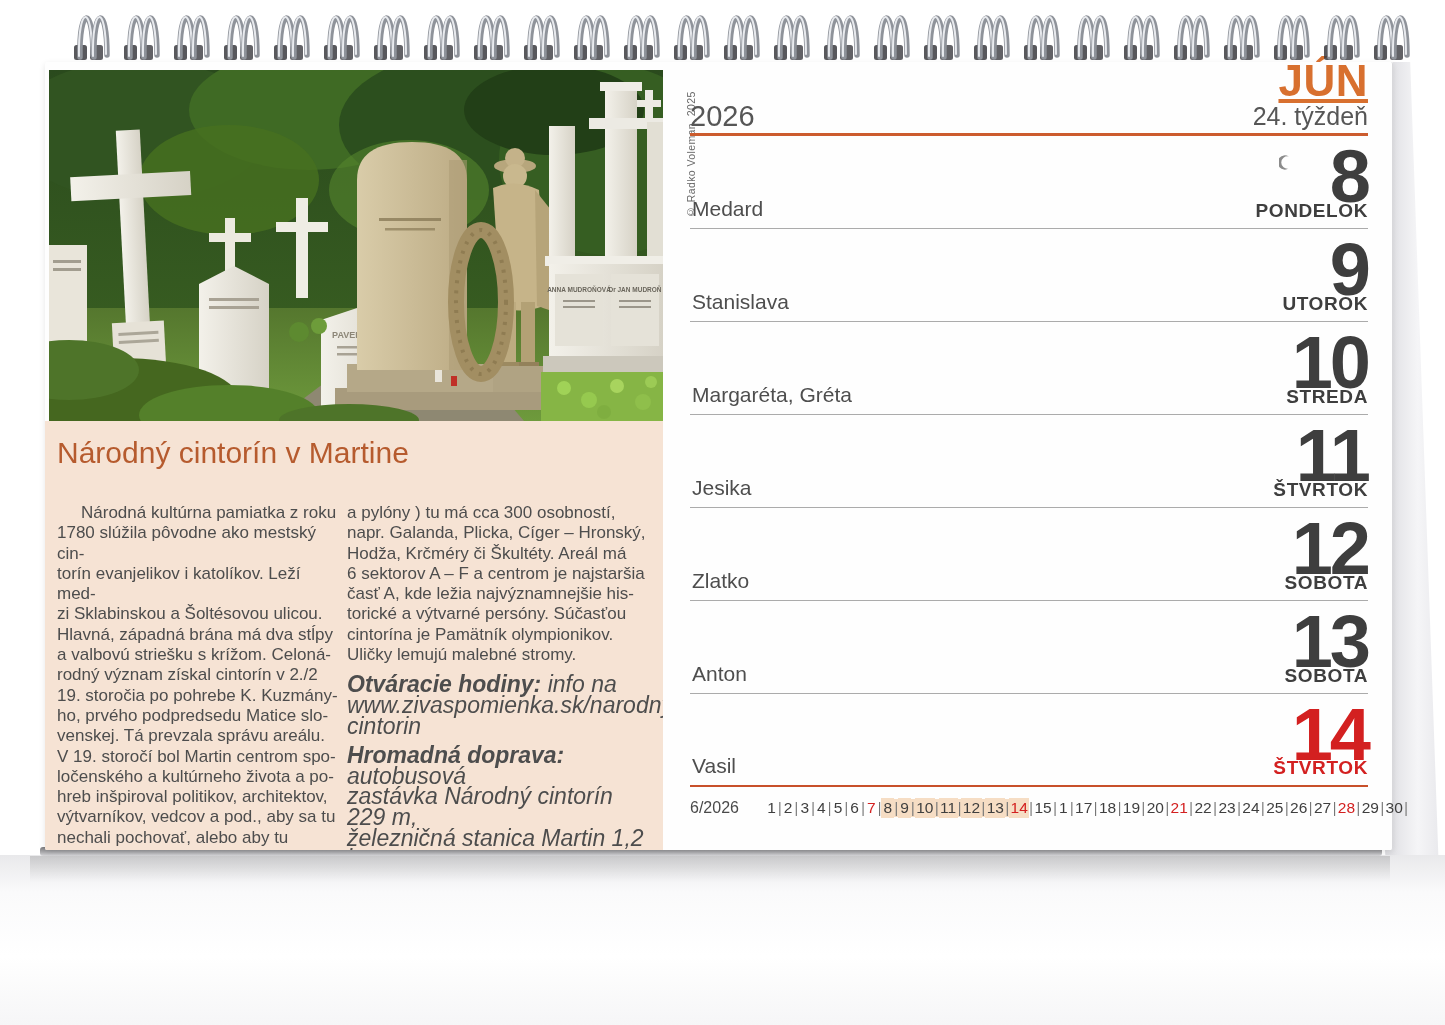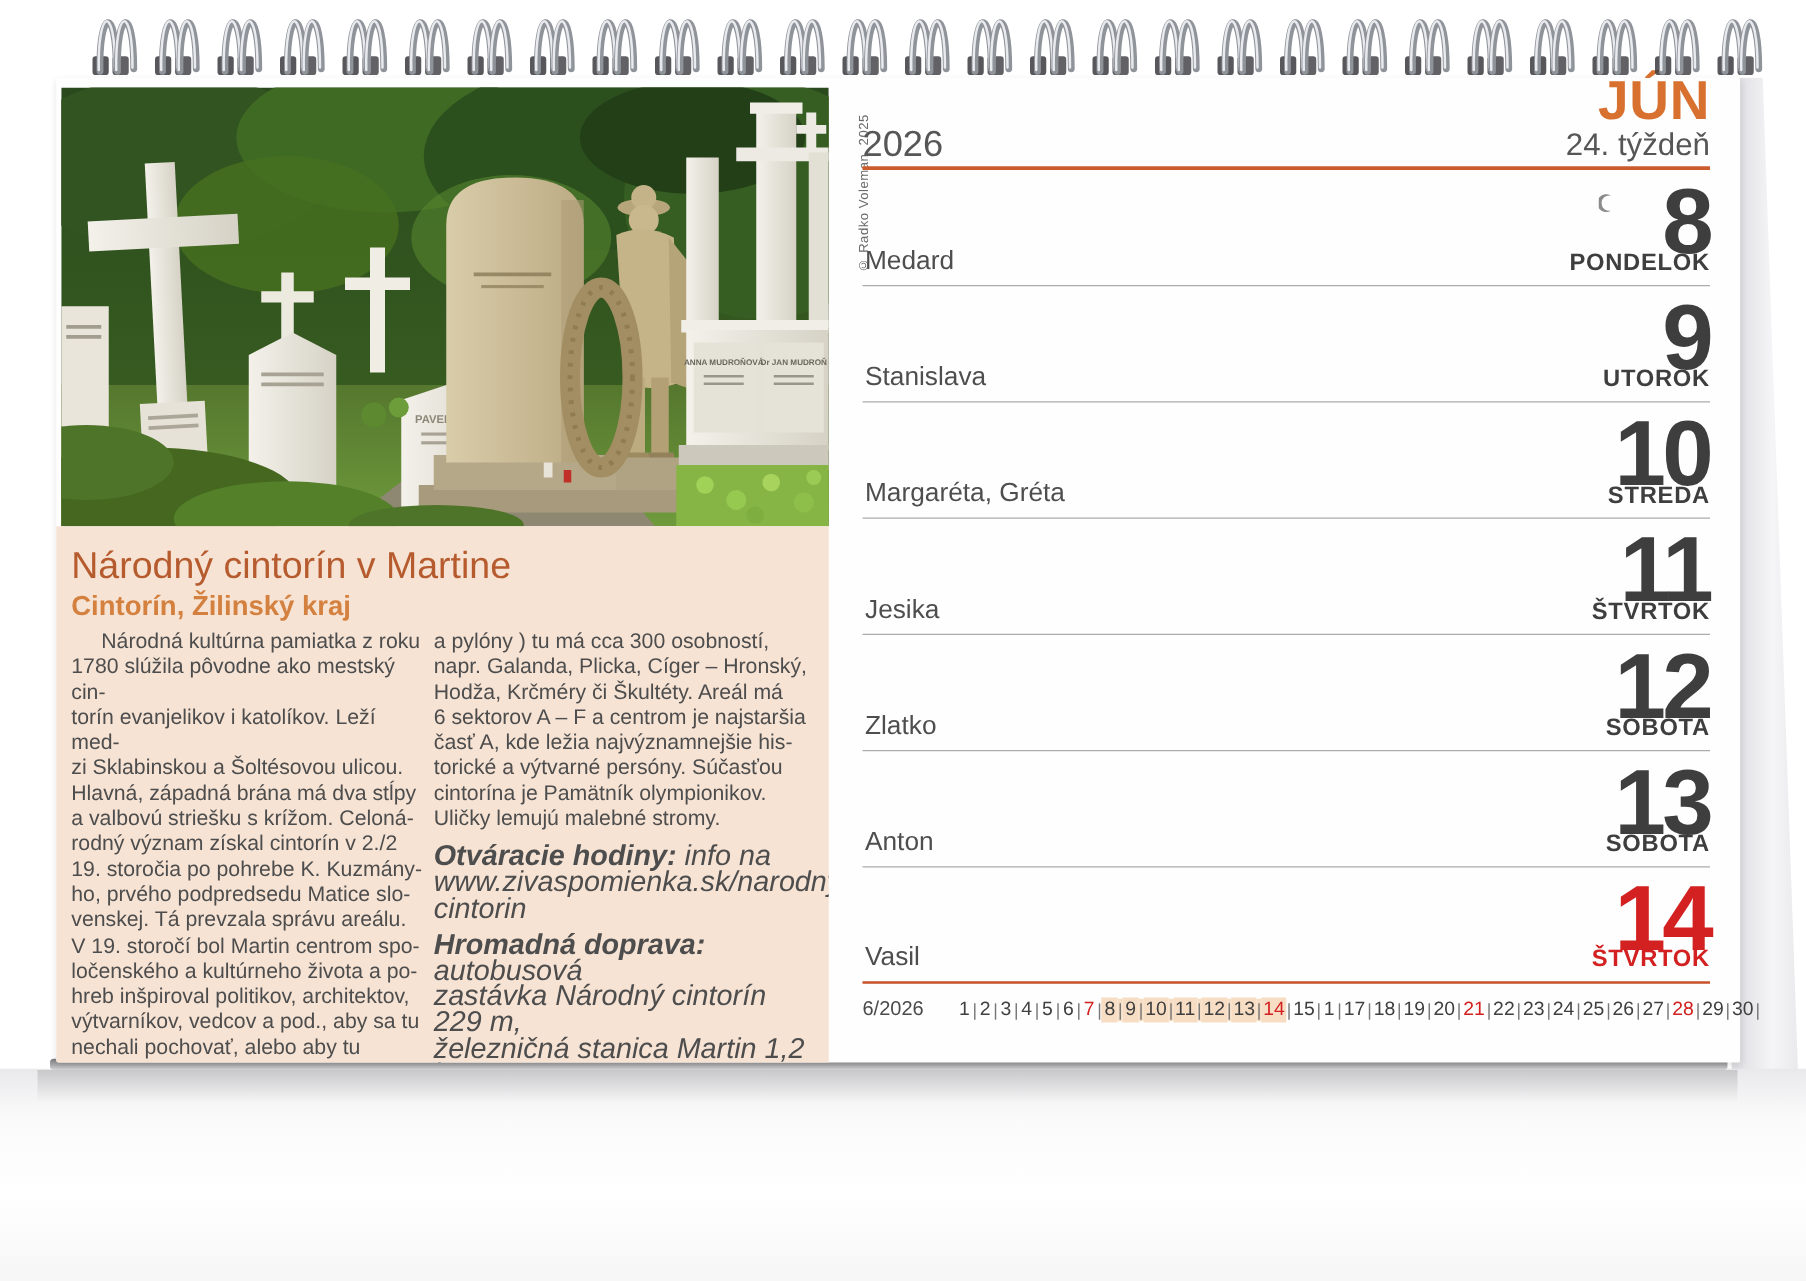--- a/index.html
+++ b/index.html
@@ -44,21 +44,21 @@
   .info{margin-top:9px;font-style:italic;font-size:23px;line-height:20.6px;color:#4d4d4d;}
   .info b{font-weight:700;}
   .info span{white-space:pre-line;}
 
   
   .right-panel{position:absolute;left:645px;top:14px;width:678px;}
   .hdr{display:flex;justify-content:space-between;align-items:flex-end;height:60px;
     border-bottom:3px solid #cc5c2e;padding-bottom:2px;}
   .year{font-size:29px;color:#565656;line-height:1;}
   .hdr-right{text-align:right;}
-  .month{font-size:44px;font-weight:800;color:#d8702f;line-height:.95;letter-spacing:.5px;}
+  .month{font-size:44px;font-weight:800;color:#d8702f;line-height:.95;letter-spacing:.5px;text-decoration:underline;}
   .week{font-size:25px;color:#565656;line-height:1.15;}
   .day-row{position:relative;height:93px;border-bottom:1px solid #ababab;}
   .day-row.sunday{border-bottom:2px solid #c8502a;}
   .num{position:absolute;right:0;top:4px;font-size:74px;font-weight:700;letter-spacing:-3px;
     color:#3e3e3e;line-height:1;}
   .wd{position:absolute;right:0;bottom:6px;font-size:19px;font-weight:700;letter-spacing:.6px;
     color:#3e3e3e;}
   .nm{position:absolute;left:2px;bottom:7px;font-size:21px;color:#4e4e4e;}
   .day-row.sunday .num,.day-row.sunday .wd{color:#d32020;}
   .moon{position:absolute;right:74px;top:18px;width:15px;height:17px;}
@@ -208,21 +208,20 @@
       <circle cx="270" cy="256" r="8" fill="#6d9c3a"></circle>
 
       <rect x="386" y="300" width="7" height="12" fill="#e8e4da"></rect>
       <rect x="402" y="306" width="6" height="10" fill="#c03028"></rect>
     </svg>
 
     <div class="credit">© Radko Voleman, 2025</div>
 
     <div class="left-panel">
       <h1 class="art-title">Národný cintorín v Martine</h1>
-      <h2 class="art-sub">Cintorín, Žilinský kraj</h2>
       <div class="col col-l">Národná kultúrna pamiatka z roku
 1780 slúžila pôvodne ako mestský cin-
 torín evanjelikov i katolíkov. Leží med-
 zi Sklabinskou a Šoltésovou ulicou.
 Hlavná, západná brána má dva stĺpy
 a valbovú striešku s krížom. Celoná-
 rodný význam získal cintorín v 2./2
 19. storočia po pohrebe K. Kuzmány-
 ho, prvého podpredsedu Matice slo-
 venskej. Tá prevzala správu areálu.

